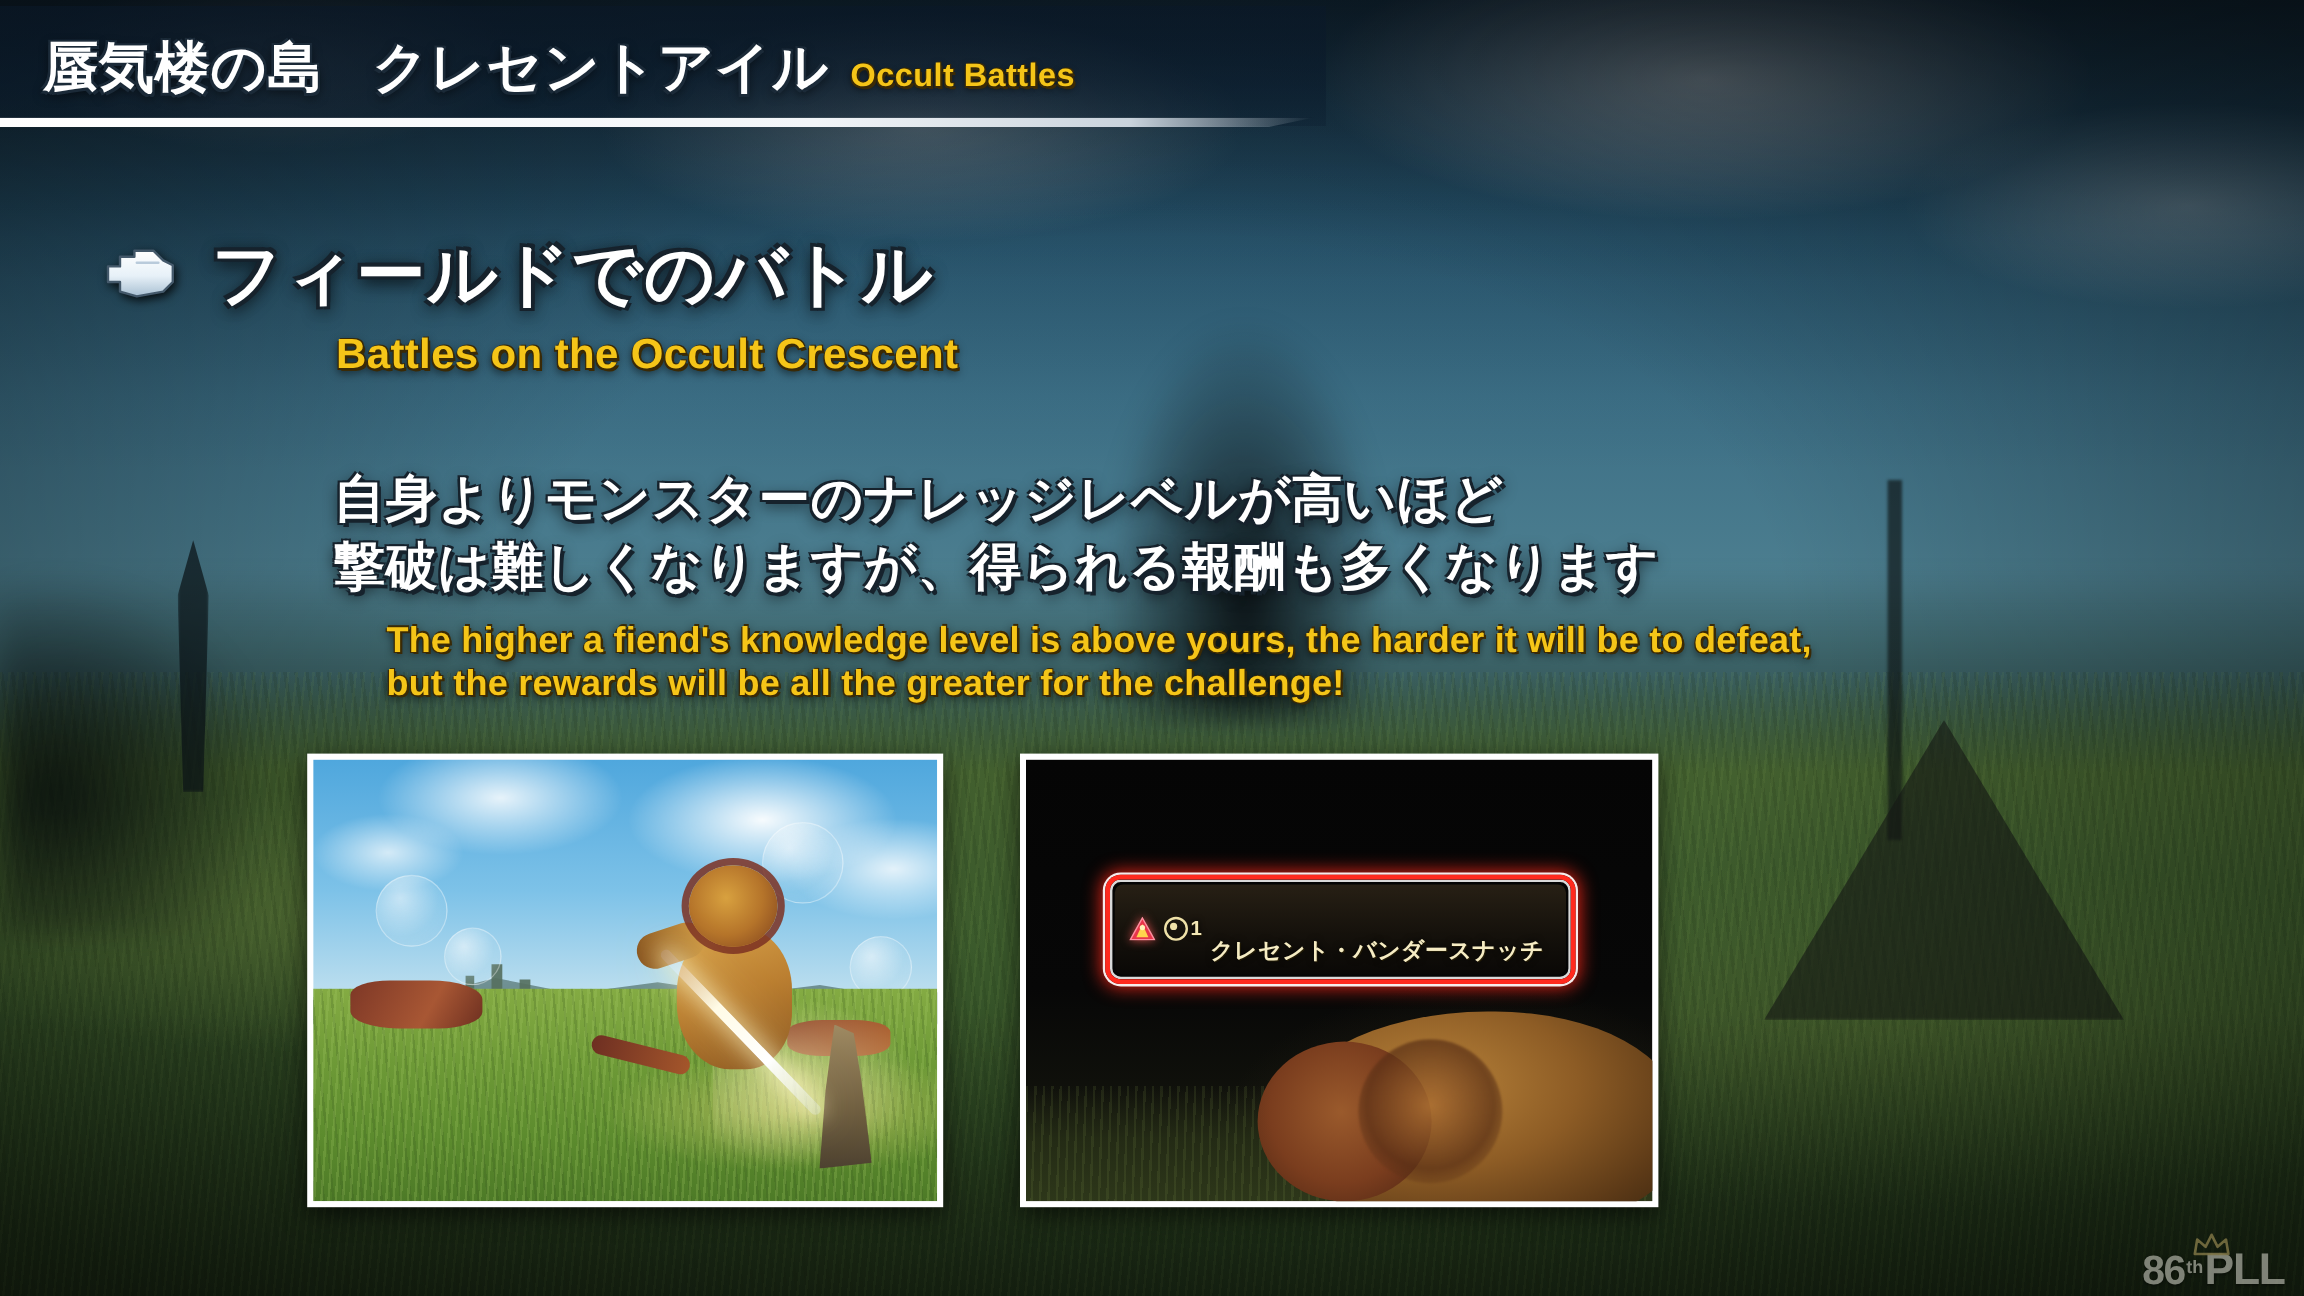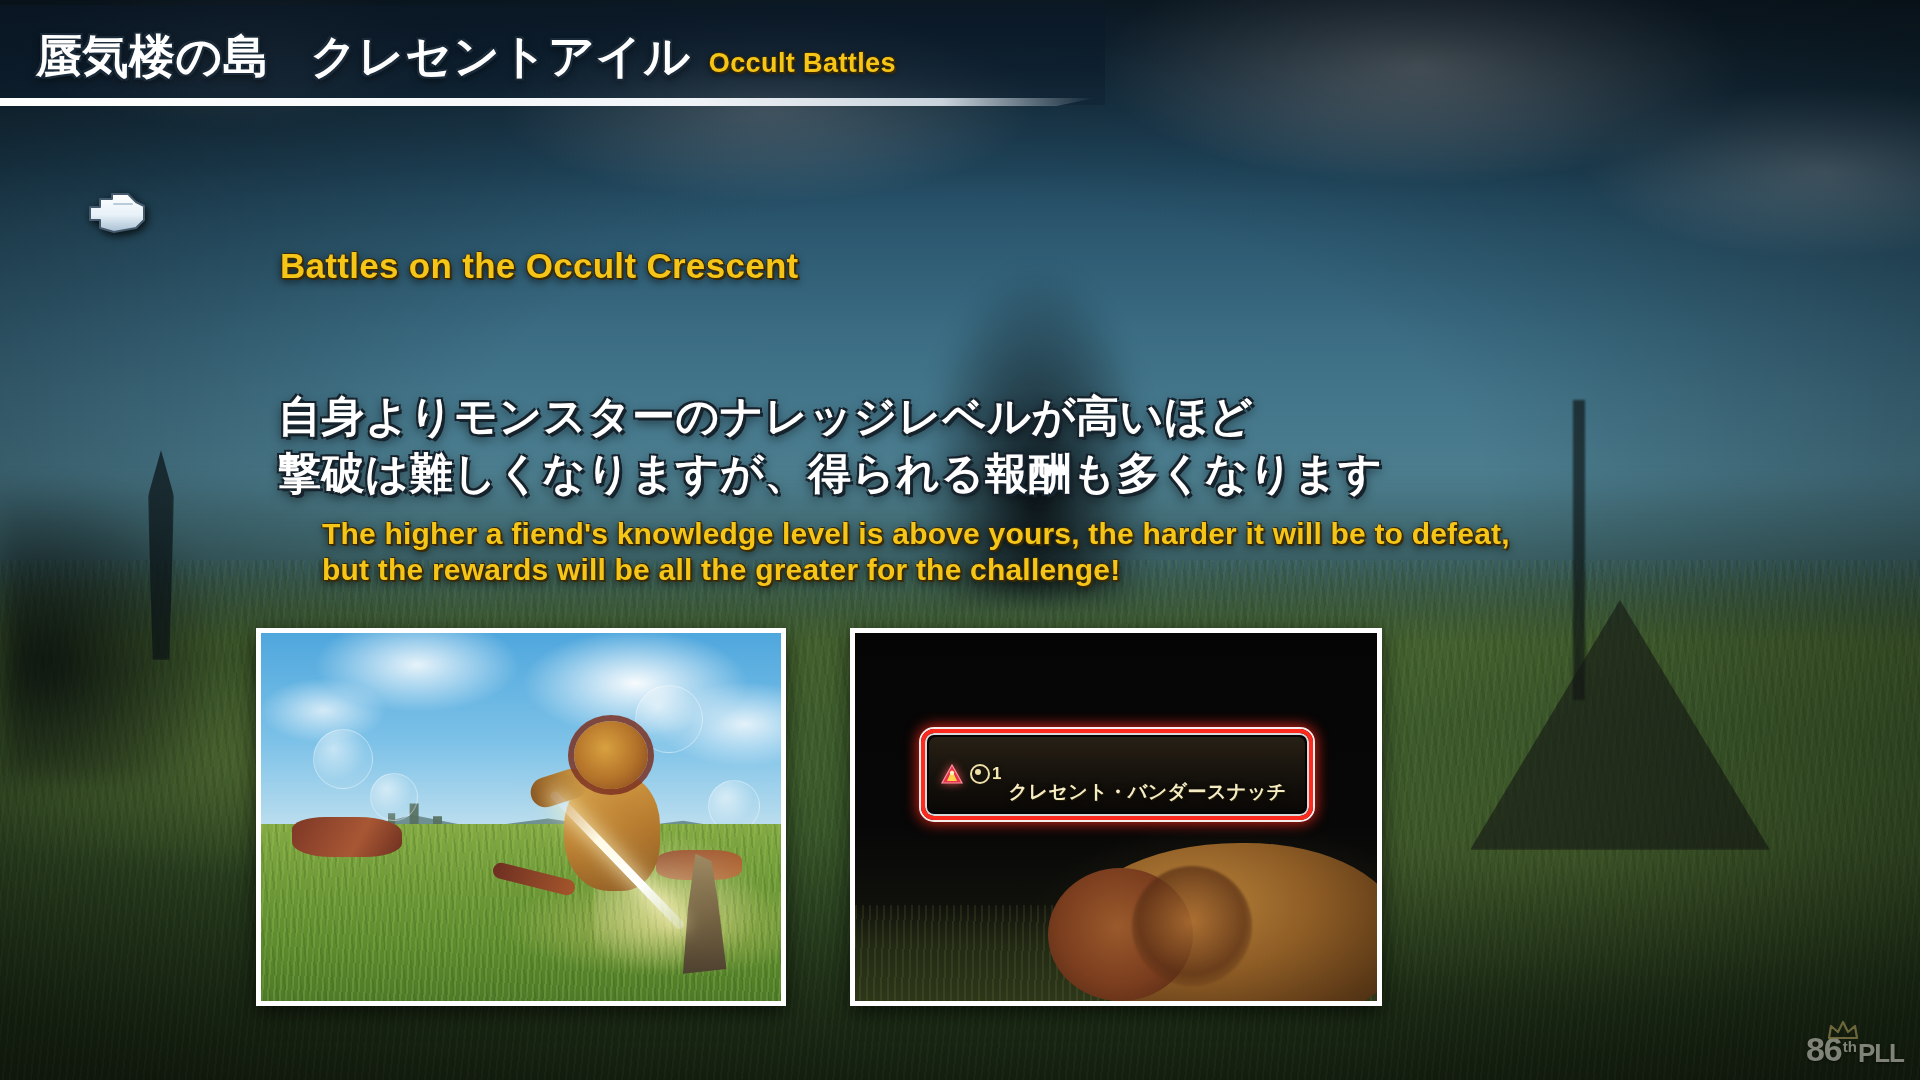--- a/index.html
+++ b/index.html
@@ -445,33 +445,33 @@
     display: flex;
     align-items: baseline;
     gap: 12px;
   }
   .footer-note .jp { font-size: 16px; }
   .footer-note .sep { opacity: .9; }
 
   .watermark {
     position: absolute;
     right: 16px;
-    bottom: 14px;
+    bottom: 4px;
     display: flex;
     align-items: flex-end;
     gap: 1px;
     opacity: .58;
     color: #cfcfc4;
     font-weight: 700;
     text-shadow: 0 1px 3px rgba(0,0,0,.9);
     line-height: 1;
   }
   .wm-num { font-size: 34px; letter-spacing: -1px; }
   .wm-th  { font-size: 15px; position: relative; top: -12px; }
-  .wm-pll { font-size: 26px; letter-spacing: -1px; }
+  .wm-pll { font-size: 37px; letter-spacing: -1px; }
   .wm-crown {
     position: absolute;
     right: 44px; top: -14px;
     width: 34px; height: 24px;
     color: #c9b26a;
     opacity: .85;
   }
 </style>
 </head>
 <body>
@@ -508,20 +508,21 @@
         <defs>
           <linearGradient id="handg" x1="0" y1="0" x2="0" y2="1">
             <stop offset="0%" stop-color="#ffffff"></stop>
             <stop offset="55%" stop-color="#e7f1f8"></stop>
             <stop offset="100%" stop-color="#a8bfd2"></stop>
           </linearGradient>
         </defs>
         <path d="M6 22 L6 17 L16 17 L16 9 L28 9 L28 4 L44 4 L52 12 L60 16 L60 30 L52 38 L30 42 L16 38 L16 30 L6 30 Z" fill="url(#handg)" stroke="#44596b" stroke-width="2" stroke-linejoin="round"></path>
         <path d="M30 14 L48 14" stroke="#b9cbdb" stroke-width="2" stroke-linecap="round"></path>
       </svg>
+      <div class="section-title">フィールドでのバトル</div>
     </div>
     <div class="section-sub">Battles on the Occult Crescent</div>
   </div>
 
   <div class="body-copy">
     <div class="body-jp-line">自身よりモンスターのナレッジレベルが高いほど</div>
     <div class="body-jp-line">撃破は難しくなりますが、得られる報酬も多くなります</div>
     <div class="body-en">
       <div class="body-en-line">The higher a fiend's knowledge level is above yours, the harder it will be to defeat,</div>
       <div class="body-en-line">but the rewards will be all the greater for the challenge!</div>

